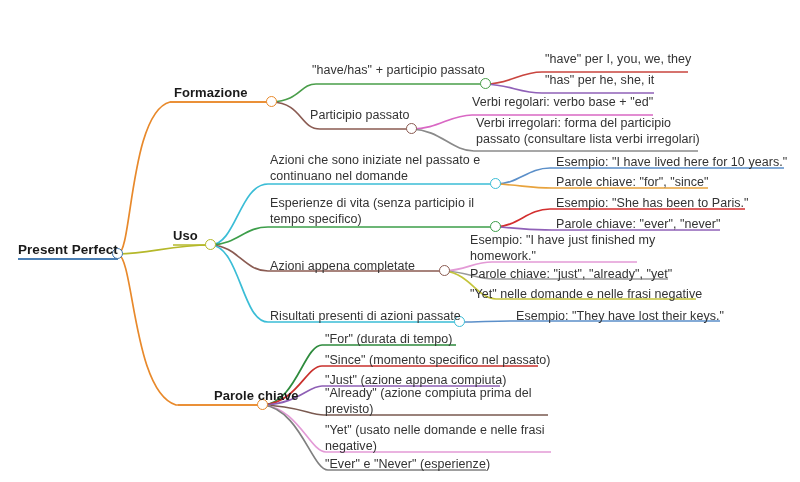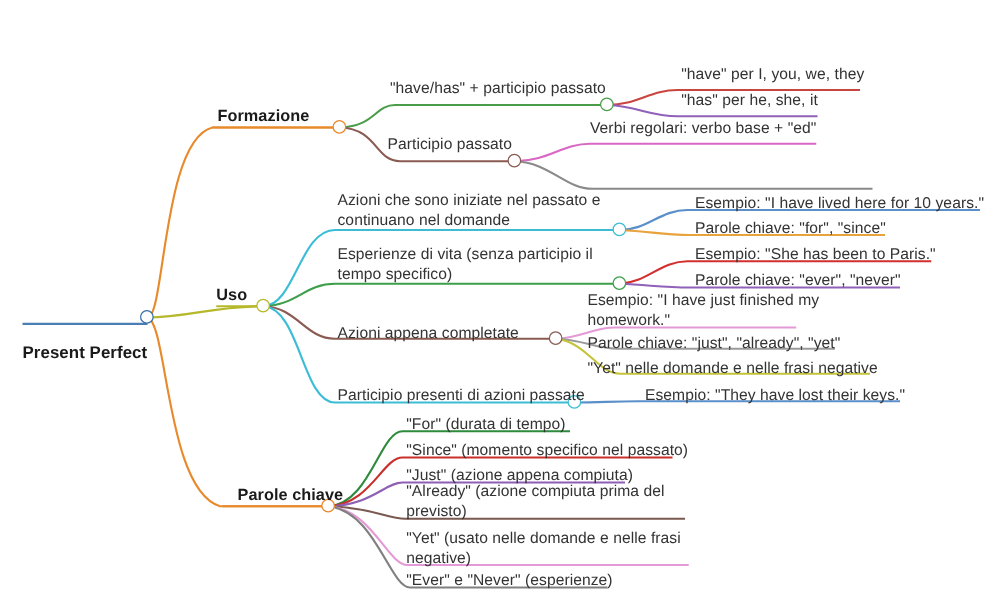--- a/index.html
+++ b/index.html
@@ -117,52 +117,54 @@
   <div class="node-dot" style="left:266px; top:96px; border-color:#e8892b;"></div>
   <div class="node-dot" style="left:205px; top:239px; border-color:#b5b82a;"></div>
   <div class="node-dot" style="left:257px; top:399px; border-color:#e8892b;"></div>
   <div class="node-dot" style="left:480px; top:78px; border-color:#4a9e4a;"></div>
   <div class="node-dot" style="left:406px; top:123px; border-color:#8a5b52;"></div>
   <div class="node-dot" style="left:490px; top:178px; border-color:#3bbdd6;"></div>
   <div class="node-dot" style="left:490px; top:221px; border-color:#3d9e4a;"></div>
   <div class="node-dot" style="left:439px; top:265px; border-color:#8a5b52;"></div>
   <div class="node-dot" style="left:454px; top:316px; border-color:#3bbdd6;"></div>
 
-  <div class="node root" style="left:18px; top:242px;margin-top:32px;">Present Perfect</div>
+  <div class="node root" style="left:18px; top:242px;">Present Perfect</div>
 
   <div class="node main" style="left:174px; top:85px;">Formazione</div>
 
   <div class="node main" style="left:173px; top:228px;">Uso</div>
 
-  <div class="node main" style="left:166px; top:388px;padding-left:24px;">Parole chiave</div>
+  <div class="node main" style="left:190px; top:388px;padding-left:24px;">Parole chiave</div>
 
   <div class="node" style="left:312px; top:62px;">"have/has" + participio passato</div>
   <div class="node" style="left:545px; top:51px;">"have" per I, you, we, they</div>
   <div class="node" style="left:545px; top:72px;">"has" per he, she, it</div>
 
   <div class="node" style="left:310px; top:107px;text-align:right;">Participio passato</div>
   <div class="node" style="left:472px; top:94px;">Verbi regolari: verbo base + "ed"</div>
+  <div class="node" style="left:476px; top:115px;">Verbi irregolari: forma del participio
+passato (consultare lista verbi irregolari)</div>
 
   <div class="node" style="left:270px; top:152px;">Azioni che sono iniziate nel passato e
 continuano nel domande</div>
   <div class="node" style="left:556px; top:154px;">Esempio: "I have lived here for 10 years."</div>
   <div class="node" style="left:556px; top:174px;">Parole chiave: "for", "since"</div>
 
   <div class="node" style="left:270px; top:195px;">Esperienze di vita (senza participio il
 tempo specifico)</div>
   <div class="node" style="left:556px; top:195px;">Esempio: "She has been to Paris."</div>
   <div class="node" style="left:556px; top:216px;">Parole chiave: "ever", "never"</div>
 
   <div class="node" style="left:270px; top:258px;">Azioni appena completate</div>
   <div class="node" style="left:470px; top:232px;">Esempio: "I have just finished my
 homework."</div>
   <div class="node" style="left:470px; top:266px;">Parole chiave: "just", "already", "yet"</div>
   <div class="node" style="left:470px; top:286px;">"Yet" nelle domande e nelle frasi negative</div>
 
-  <div class="node" style="left:270px; top:308px;">Participio presenti di azioni passate</div>
+  <div class="node" style="left:270px; top:308px;">Risultati presenti di azioni passate</div>
   <div class="node" style="left:516px; top:308px;">Esempio: "They have lost their keys."</div>
 
   <div class="node" style="left:325px; top:331px;">"For" (durata di tempo)</div>
   <div class="node" style="left:325px; top:352px;">"Since" (momento specifico nel passato)</div>
   <div class="node" style="left:325px; top:372px;">"Just" (azione appena compiuta)</div>
   <div class="node" style="left:325px; top:385px;">"Already" (azione compiuta prima del
 previsto)</div>
   <div class="node" style="left:325px; top:422px;">"Yet" (usato nelle domande e nelle frasi
 negative)</div>
   <div class="node" style="left:325px; top:456px;">"Ever" e "Never" (esperienze)</div>

